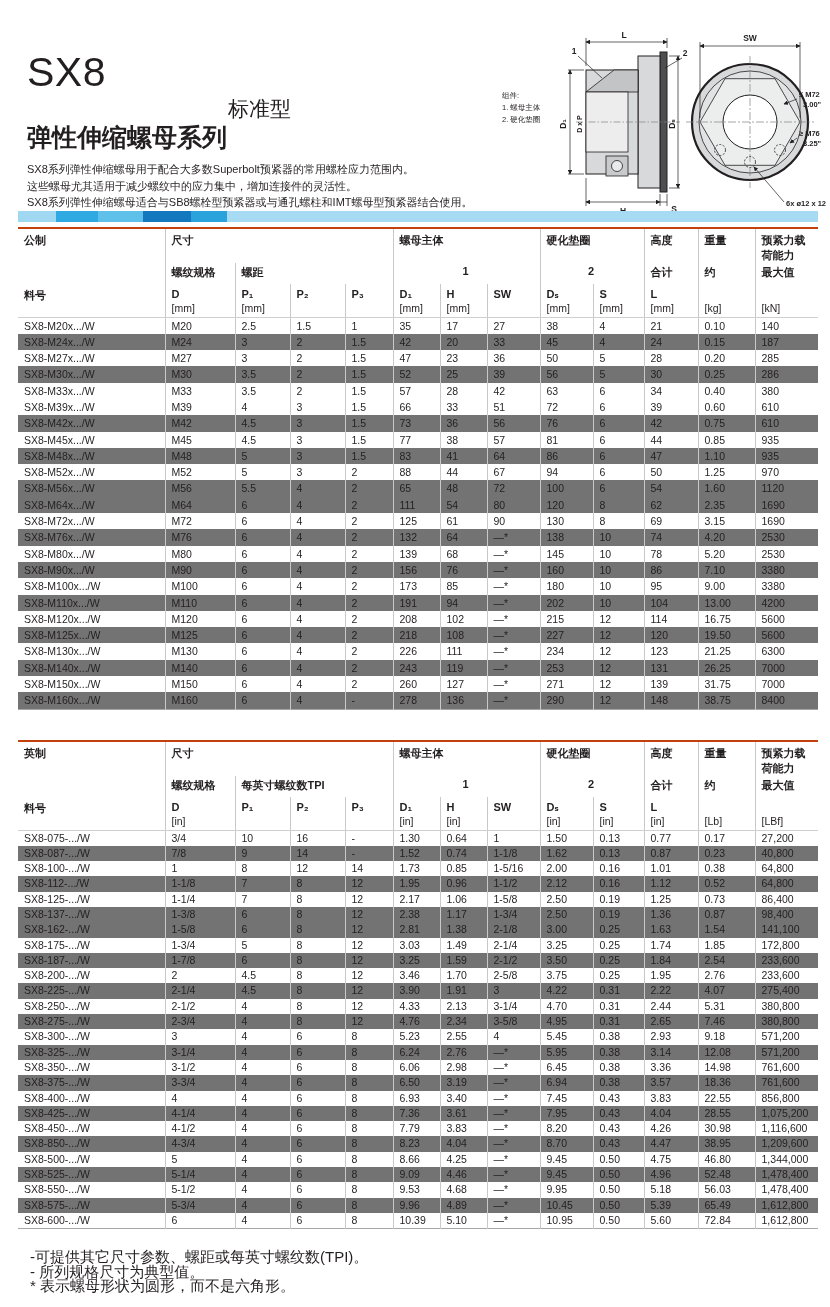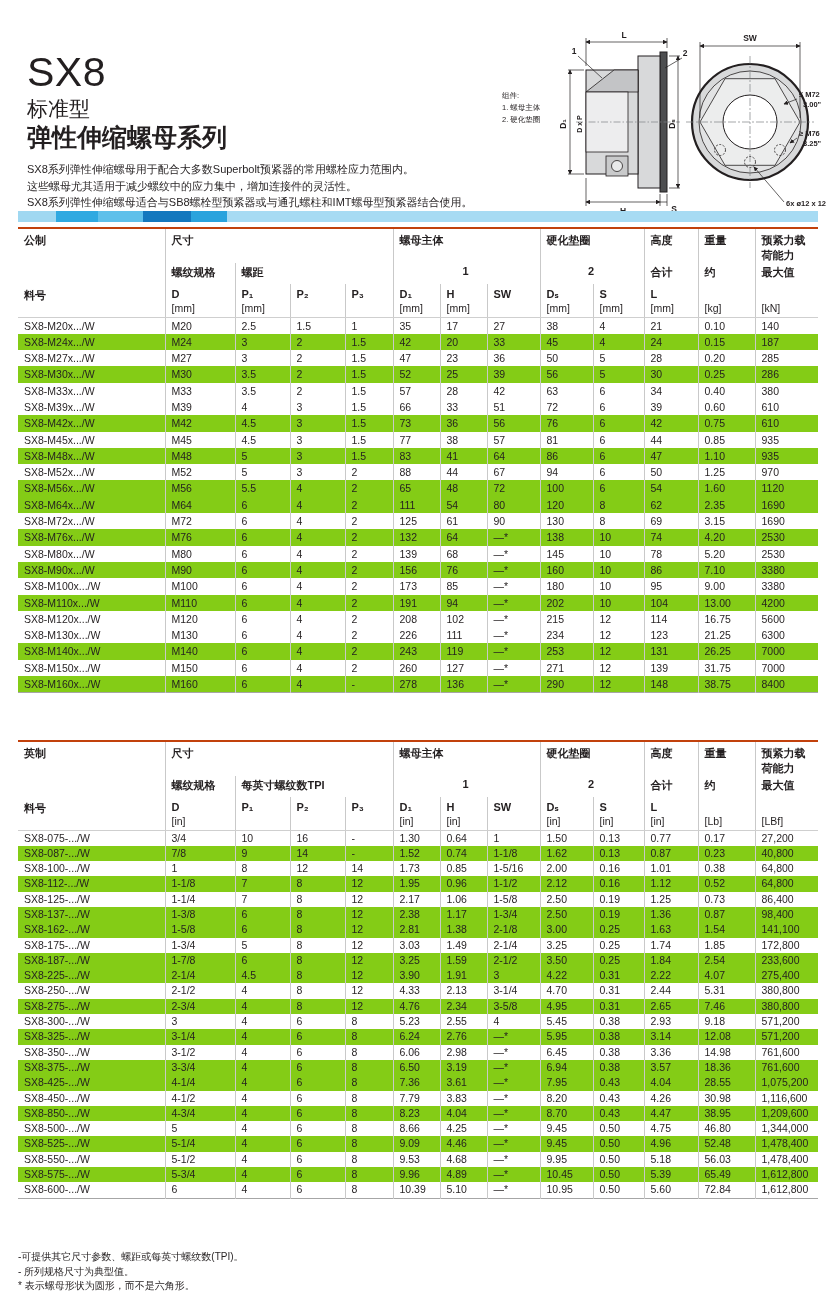--- a/index.html
+++ b/index.html
@@ -3,21 +3,21 @@
 <meta charset="utf-8">
 <title>SX8</title>
 <style>
   *{box-sizing:border-box;margin:0;padding:0;}
   body{width:830px;height:1307px;background:#fff;color:#231f20;
        font-family:"Liberation Sans","DejaVu Sans",sans-serif;position:relative;overflow:hidden;}
 
   
   .header-block{position:absolute;left:18px;top:50px;width:465px;margin-left:9px;}
   .product-title{font-size:41px;line-height:44px;font-weight:400;letter-spacing:.5px;}
-  .type-label{font-size:21px;line-height:26px;margin-top:2px;font-weight:400;}
+  .type-label{font-size:21px;line-height:26px;margin-top:2px;font-weight:400;text-align:center;}
   .series-label{font-size:25px;line-height:30px;font-weight:700;}
   .desc{margin-top:9px;font-size:11px;line-height:16.5px;}
 
   
   .diagram{position:absolute;left:488px;top:26px;}
   .diagram text{fill:#231f20;font-family:"Liberation Sans","DejaVu Sans",sans-serif;}
   .t7{font-size:7.5px;}
   .t7b{font-size:7px;font-weight:bold;}
   .t8b{font-size:8.5px;font-weight:bold;}
   .ann{font-size:7.5px;font-weight:bold;}
@@ -42,24 +42,24 @@
   th{font-size:11px;font-weight:bold;text-align:left;vertical-align:top;padding:4px 2px 0 6px;}
   .group-row th{height:30px;}
   .sub-row th{height:21px;padding-top:2px;}
   .col-row th{height:33px;border-bottom:1px solid #cfcfcf;}
   .num{text-align:center;padding-left:0;}
   .cn{display:block;min-height:13px;line-height:13px;}
   .unit{display:block;font-weight:normal;font-size:10.5px;line-height:13px;margin-top:1px;}
   td{font-size:10.5px;padding:1px 2px 1px 6px;line-height:14.3px;white-space:nowrap;vertical-align:middle;}
   #imperial-table td{line-height:13.3px;}
   .bl{border-left:1px solid #c9c9c9;}
-  tr.odd{background:#84cc16;}
+  tr.odd{background:#737373;}
 
   
-  .footnotes{position:absolute;left:18px;top:1250px;font-size:10px;line-height:14.5px;}
+  .footnotes{position:absolute;left:30px;top:1250px;font-size:15px;line-height:14.5px;}
 </style>
 </head>
 <body>
 
 <div class="page">
 
   <div class="header-block">
     <div class="product-title">SX8</div>
     <div class="type-label">标准型</div>
     <div class="series-label">弹性伸缩螺母系列</div>
@@ -529,20 +529,35 @@
           <td class="bl">2</td>
           <td class="bl">208</td>
           <td class="bl">102</td>
           <td class="bl">—*</td>
           <td class="bl">215</td>
           <td class="bl">12</td>
           <td class="bl">114</td>
           <td class="bl">16.75</td>
           <td class="bl">5600</td>
         </tr>
+        <tr class="odd">
+          <td>SX8-M125x.../W</td>
+          <td class="bl">M125</td>
+          <td class="bl">6</td>
+          <td class="bl">4</td>
+          <td class="bl">2</td>
+          <td class="bl">218</td>
+          <td class="bl">108</td>
+          <td class="bl">—*</td>
+          <td class="bl">227</td>
+          <td class="bl">12</td>
+          <td class="bl">120</td>
+          <td class="bl">19.50</td>
+          <td class="bl">5600</td>
+        </tr>
         <tr>
           <td>SX8-M130x.../W</td>
           <td class="bl">M130</td>
           <td class="bl">6</td>
           <td class="bl">4</td>
           <td class="bl">2</td>
           <td class="bl">226</td>
           <td class="bl">111</td>
           <td class="bl">—*</td>
           <td class="bl">234</td>
@@ -816,20 +831,35 @@
           <td class="bl">12</td>
           <td class="bl">3.25</td>
           <td class="bl">1.59</td>
           <td class="bl">2-1/2</td>
           <td class="bl">3.50</td>
           <td class="bl">0.25</td>
           <td class="bl">1.84</td>
           <td class="bl">2.54</td>
           <td class="bl">233,600</td>
         </tr>
+        <tr>
+          <td>SX8-200-.../W</td>
+          <td class="bl">2</td>
+          <td class="bl">4.5</td>
+          <td class="bl">8</td>
+          <td class="bl">12</td>
+          <td class="bl">3.46</td>
+          <td class="bl">1.70</td>
+          <td class="bl">2-5/8</td>
+          <td class="bl">3.75</td>
+          <td class="bl">0.25</td>
+          <td class="bl">1.95</td>
+          <td class="bl">2.76</td>
+          <td class="bl">233,600</td>
+        </tr>
         <tr class="odd">
           <td>SX8-225-.../W</td>
           <td class="bl">2-1/4</td>
           <td class="bl">4.5</td>
           <td class="bl">8</td>
           <td class="bl">12</td>
           <td class="bl">3.90</td>
           <td class="bl">1.91</td>
           <td class="bl">3</td>
           <td class="bl">4.22</td>
@@ -921,20 +951,35 @@
           <td class="bl">8</td>
           <td class="bl">6.50</td>
           <td class="bl">3.19</td>
           <td class="bl">—*</td>
           <td class="bl">6.94</td>
           <td class="bl">0.38</td>
           <td class="bl">3.57</td>
           <td class="bl">18.36</td>
           <td class="bl">761,600</td>
         </tr>
+        <tr>
+          <td>SX8-400-.../W</td>
+          <td class="bl">4</td>
+          <td class="bl">4</td>
+          <td class="bl">6</td>
+          <td class="bl">8</td>
+          <td class="bl">6.93</td>
+          <td class="bl">3.40</td>
+          <td class="bl">—*</td>
+          <td class="bl">7.45</td>
+          <td class="bl">0.43</td>
+          <td class="bl">3.83</td>
+          <td class="bl">22.55</td>
+          <td class="bl">856,800</td>
+        </tr>
         <tr class="odd">
           <td>SX8-425-.../W</td>
           <td class="bl">4-1/4</td>
           <td class="bl">4</td>
           <td class="bl">6</td>
           <td class="bl">8</td>
           <td class="bl">7.36</td>
           <td class="bl">3.61</td>
           <td class="bl">—*</td>
           <td class="bl">7.95</td>

